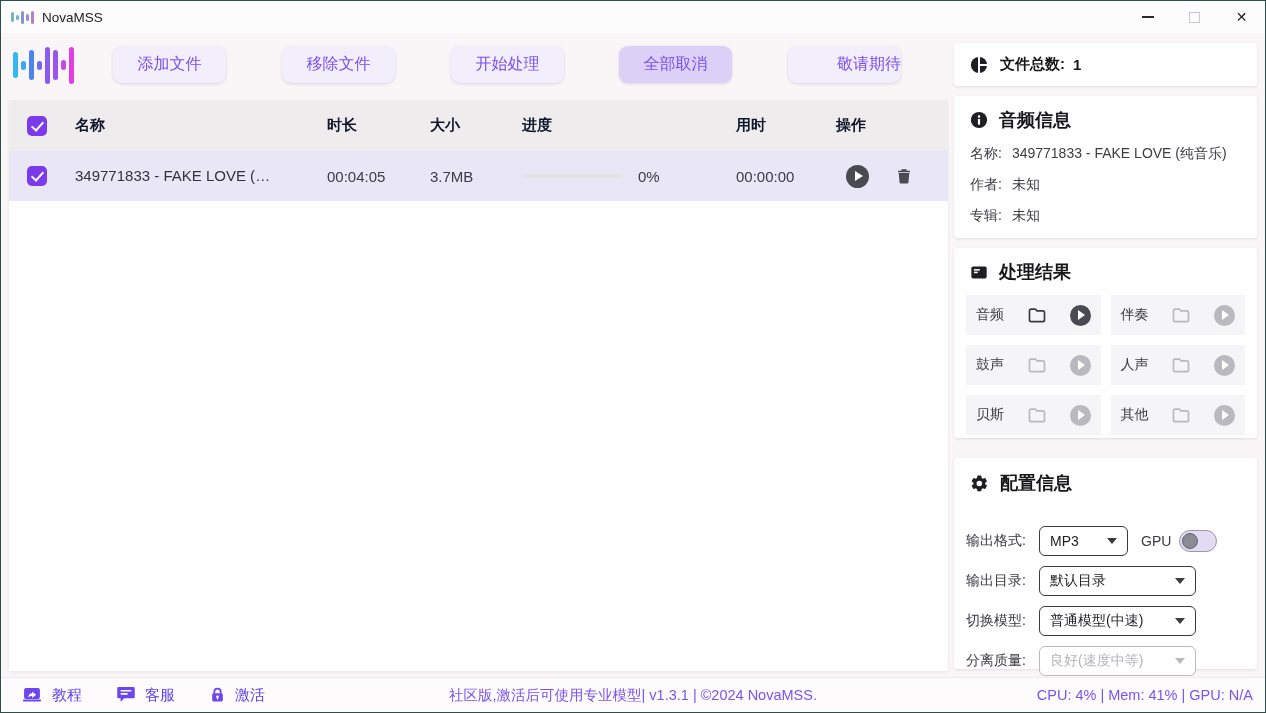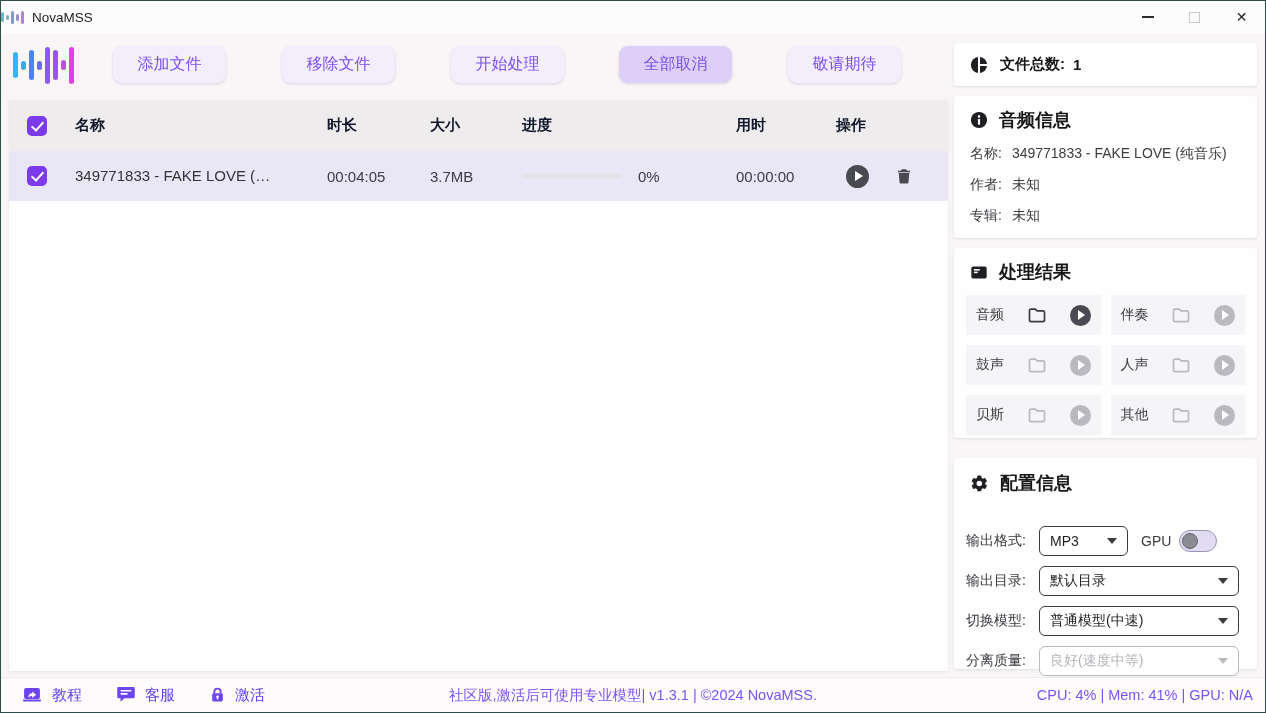--- a/index.html
+++ b/index.html
@@ -3,21 +3,21 @@
 <meta charset="utf-8">
 <style>
   * { margin:0; padding:0; box-sizing:border-box; }
   html,body { width:1266px; height:713px; }
   body { font-family:"Liberation Sans", sans-serif; background:#ece8ea; }
   .window{ position:relative; width:1266px; height:713px; background:#faf5f7;
            border:1px solid #2e4c49; overflow:hidden; }
 
   
   .titlebar{ position:absolute; top:0; left:0; right:0; height:32px; background:#fdfcfd;
-             display:flex; align-items:center; }
+             display:flex; align-items:center; padding-left:10px; }
   .mini-logo{ display:flex; align-items:center; gap:2px; height:16px; margin-right:8px; }
   .mini-logo span{ width:3px; border-radius:2px; opacity:.85; }
   .mini-logo span:nth-child(1){height:10px;background:#58a8b5;}
   .mini-logo span:nth-child(2){height:5px;background:#5f9fc0;}
   .mini-logo span:nth-child(3){height:13px;background:#6f86c0;}
   .mini-logo span:nth-child(4){height:7px;background:#8a79c4;}
   .mini-logo span:nth-child(5){height:13px;background:#a56cc4;}
   .app-title{ font-size:13.5px; color:#1d1d1f; }
   .win-controls{ margin-left:auto; display:flex; height:32px; }
   .win-btn{ width:47px; height:32px; display:flex; align-items:center; justify-content:center; cursor:default; }
@@ -33,21 +33,21 @@
   .logo span:nth-child(3){height:30px;background:#4b84f0;}
   .logo span:nth-child(4){height:9px;background:#6f6af2;}
   .logo span:nth-child(5){height:37px;background:#8a5af3;}
   .logo span:nth-child(6){height:30px;background:#9b53ee;}
   .logo span:nth-child(7){height:10px;background:#c44ae6;}
   .logo span:nth-child(8){height:37px;background:#e23ee4;}
   .tb-btn{ position:absolute; top:45px; width:113px; height:37px; border:none; border-radius:9px;
            background:#f3eefb; color:#7b4ff2; font-size:16px; font-family:inherit;
            box-shadow:0 1px 3px rgba(80,60,140,.18); cursor:pointer; }
   .tb-btn.b0{left:112px;} .tb-btn.b1{left:281px;} .tb-btn.b2{left:450px;}
-  .tb-btn.b3{left:618px; background:#dcd0f6;} .tb-btn.b4{left:787px;}
+  .tb-btn.b3{left:618px; background:#dcd0f6;} .tb-btn.b4{left:787px;text-align:right;}
 
   
   .table{ position:absolute; left:8px; top:99px; width:939px; height:571px; background:#fefefe;
           box-shadow:0 1px 3px rgba(0,0,0,.08); }
   .thead,.trow{ display:grid; grid-template-columns:58px 252px 103px 92px 214px 100px 1fr;
                 align-items:center; height:51px; }
   .thead{ background:#eeecec; font-weight:bold; font-size:15px; color:#0f172a; }
   .trow{ height:50px; background:#e9e6f6; font-size:15px; color:#3c3c43; }
   .hcell,.cell{ padding-left:8px; }
   .cb-wrap{ padding-left:18px; }
@@ -86,21 +86,21 @@
   .tile.disabled{ color:#3c3c43; }
   .tile.disabled .ic{ color:#b9b9bf; }
   .tile.disabled .play-sm{ background:#b9b9bf; }
   .cfg-row{ display:flex; align-items:center; margin-top:14px; }
   .cfg-row.r1{ margin-top:31px; } .cfg-row.r2,.cfg-row.r3,.cfg-row.r4{ margin-top:10px; }
   .cfg-label{ width:73px; font-size:14px; color:#3a3a40; flex:none; }
   .dropdown{ height:30px; border:1.5px solid #3a3a40; border-radius:6px; background:#fff;
              display:flex; align-items:center; justify-content:space-between; padding:0 10px;
              font-size:14px; color:#1f1f23; cursor:pointer; }
   .dropdown.sm{ width:89px; }
-  .dropdown.lg{ width:200px; }
+  .dropdown.lg{ width:157px; }
   .arrow{ width:0; height:0; border-left:5.5px solid transparent; border-right:5.5px solid transparent;
           border-top:6.5px solid #3a3a40; margin-left:8px; }
   .dropdown.disabled{ border-color:#b9b9bf; color:#b3b3b9; }
   .dropdown.disabled .arrow{ border-top-color:#b9b9bf; }
   .gpu-label{ font-size:14px; color:#3a3a40; margin-left:13px; margin-right:8px; }
   .toggle{ width:38px; height:22px; border-radius:11px; background:#e2dcf2; border:1px solid #9d97ad;
            position:relative; cursor:pointer; }
   .toggle .knob{ position:absolute; left:2px; top:2px; width:16px; height:16px; border-radius:50%;
                  background:#8b8b94; border:1px solid #63636c; }
 

